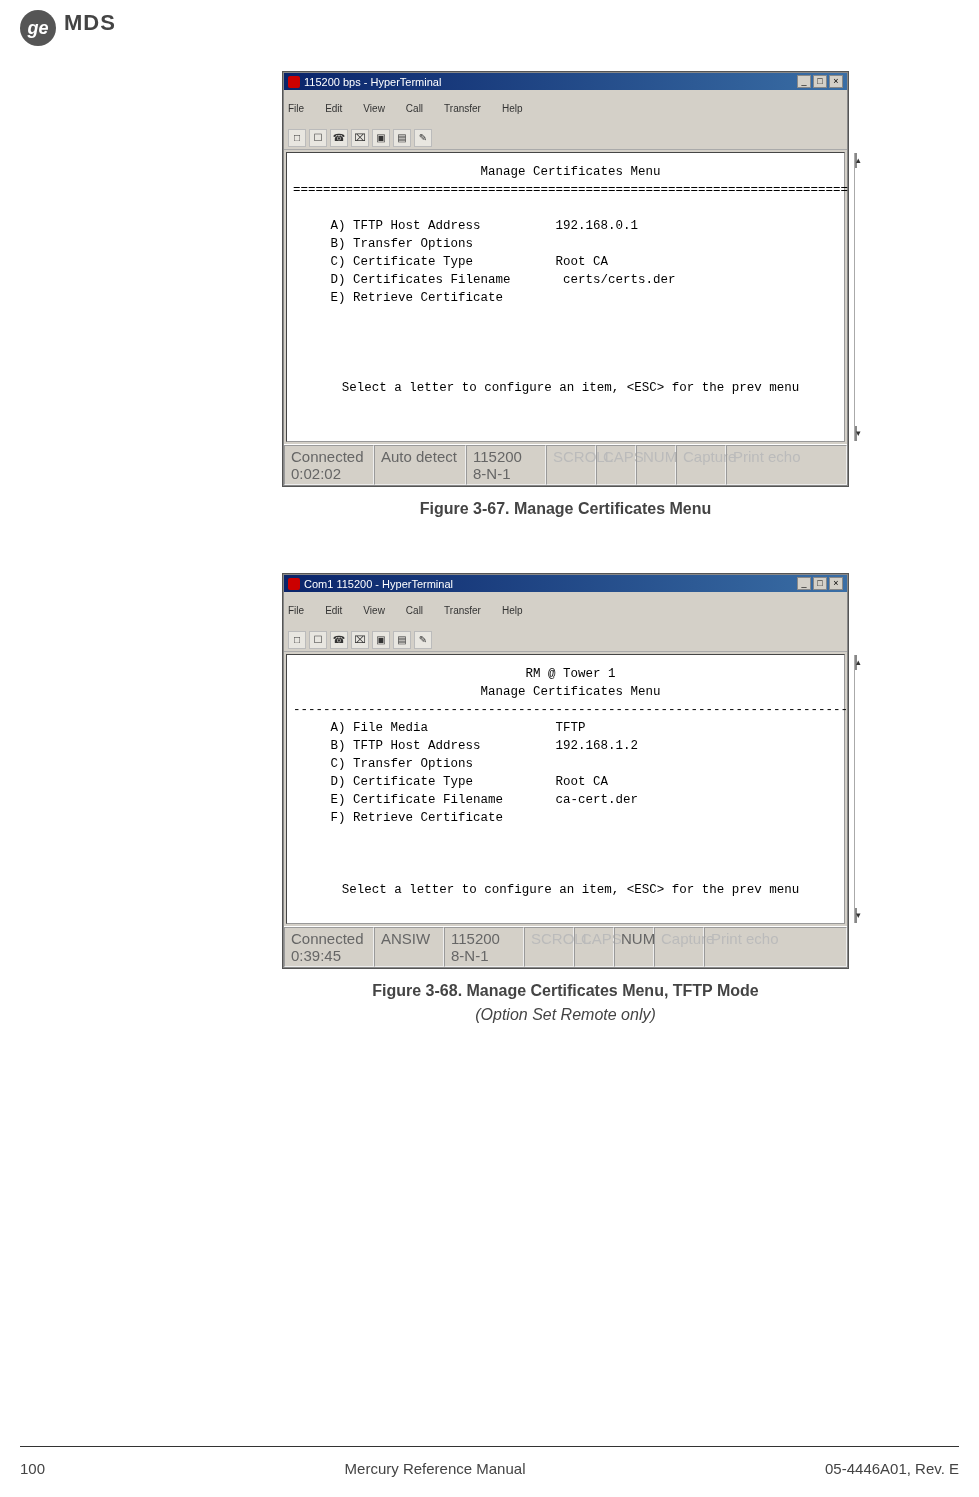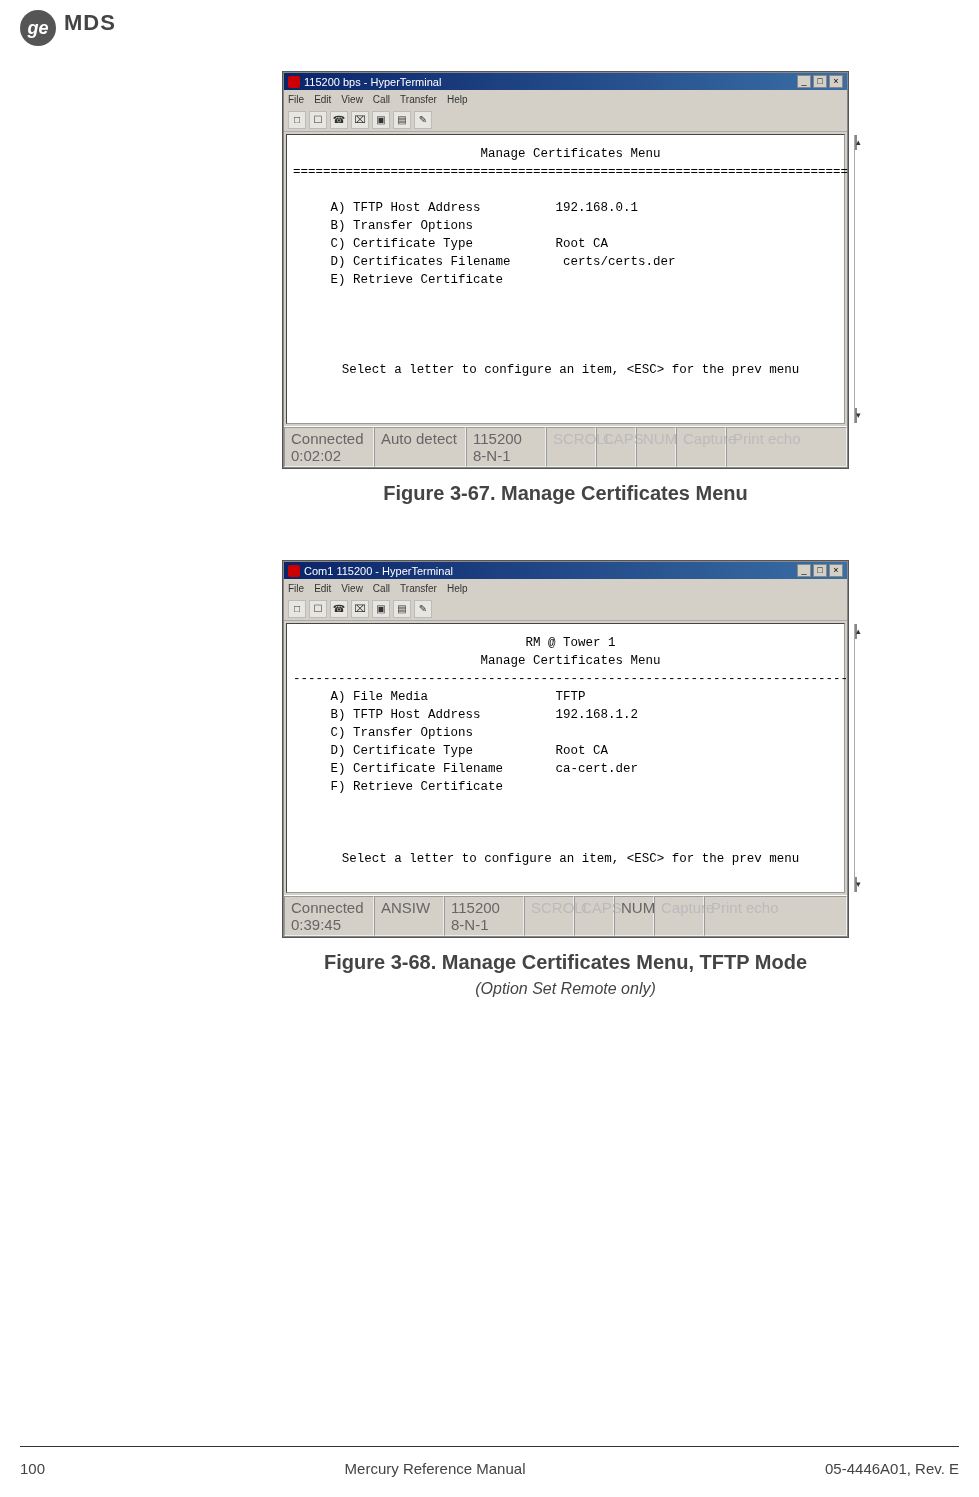--- a/index.html
+++ b/index.html
@@ -67,23 +67,23 @@
     background: #d4d0c8;
     border: 1px solid #888;
     font-size: 9px;
     line-height: 11px;
     text-align: center;
     color: #000;
   }
   .menubar {
     background: #d4d0c8;
     font-size: 10px;
-    padding: 4px 4px;
-    display: flex;
-    gap: 10px;
+    padding: 13px 4px;
+    display: flex;
+    gap: 21px;
     color: #333;
   }
   .toolbar {
     background: #d4d0c8;
     padding: 2px 4px;
     display: flex;
     gap: 3px;
     border-bottom: 1px solid #aaa;
   }
   .tb-btn {
@@ -133,21 +133,21 @@
     color: #666;
     display: flex;
     border-top: 1px solid #fff;
   }
   .status-cell {
     padding: 2px 6px;
     border: 1px inset #eee;
   }
   .caption {
     text-align: center;
-    font-size: 20px;
+    font-size: 16px;
     font-weight: bold;
     color: #444;
     margin-bottom: 6px;
   }
   .subcaption {
     text-align: center;
     font-size: 16px;
     font-style: italic;
     color: #444;
   }

